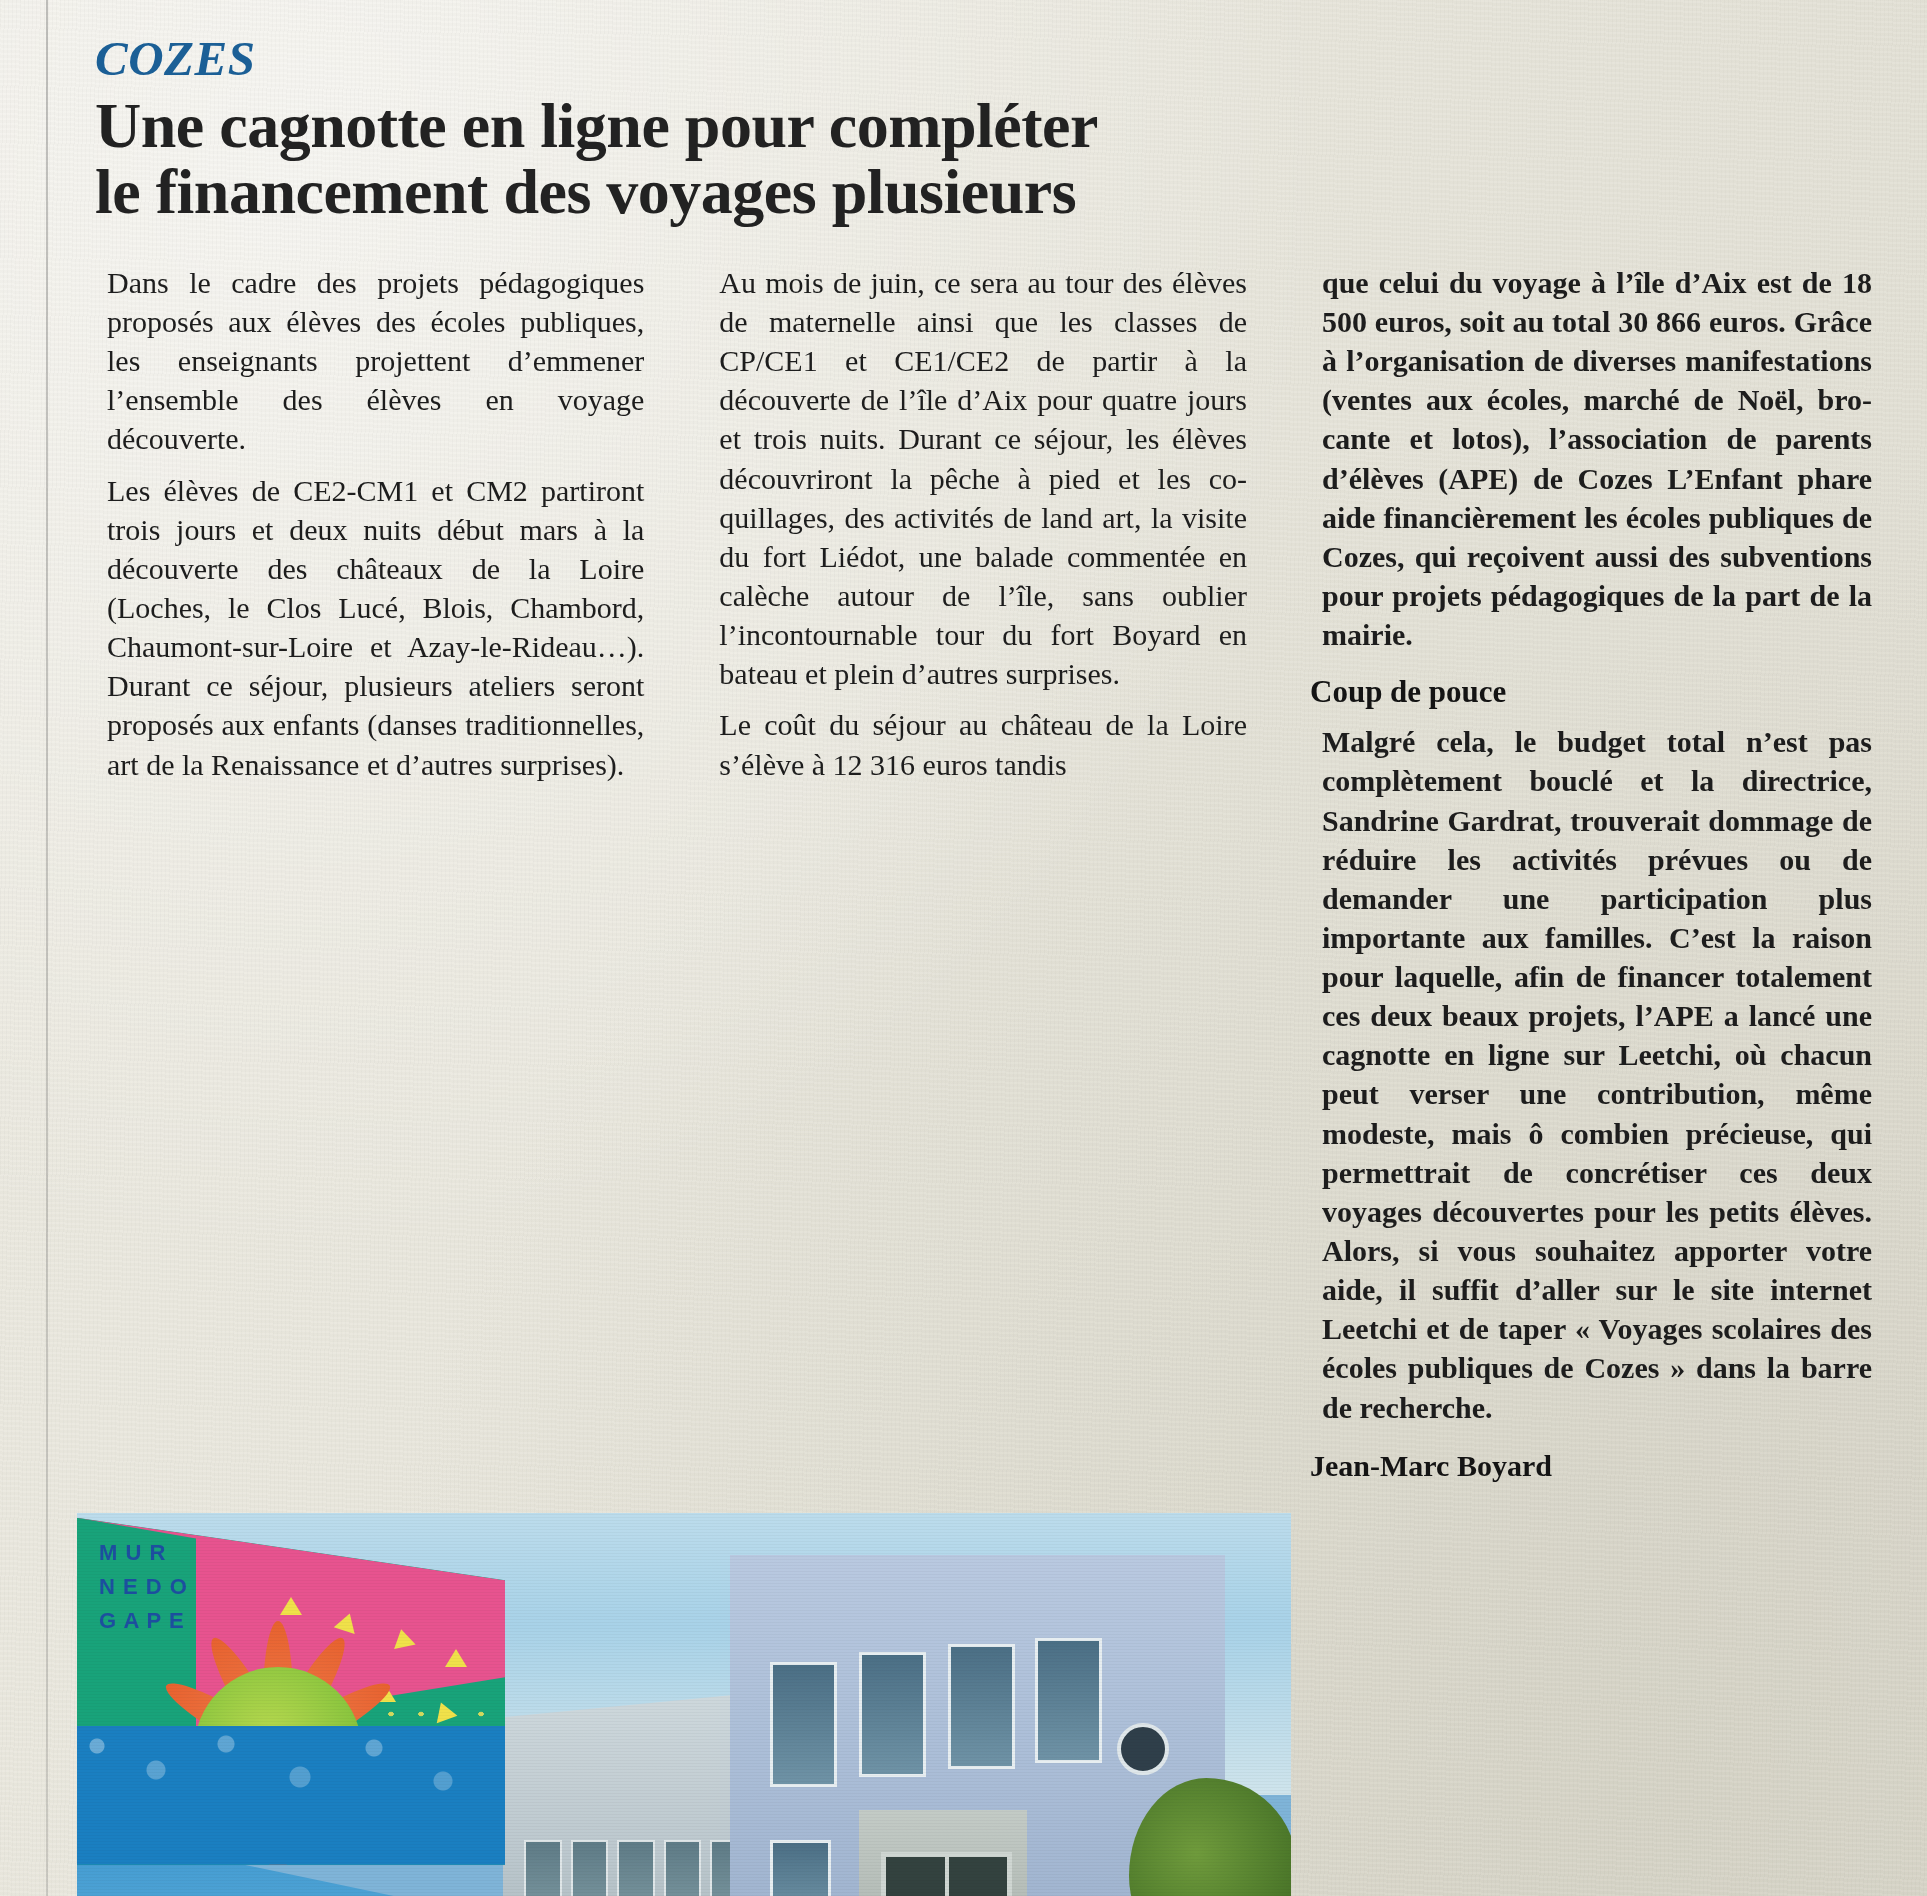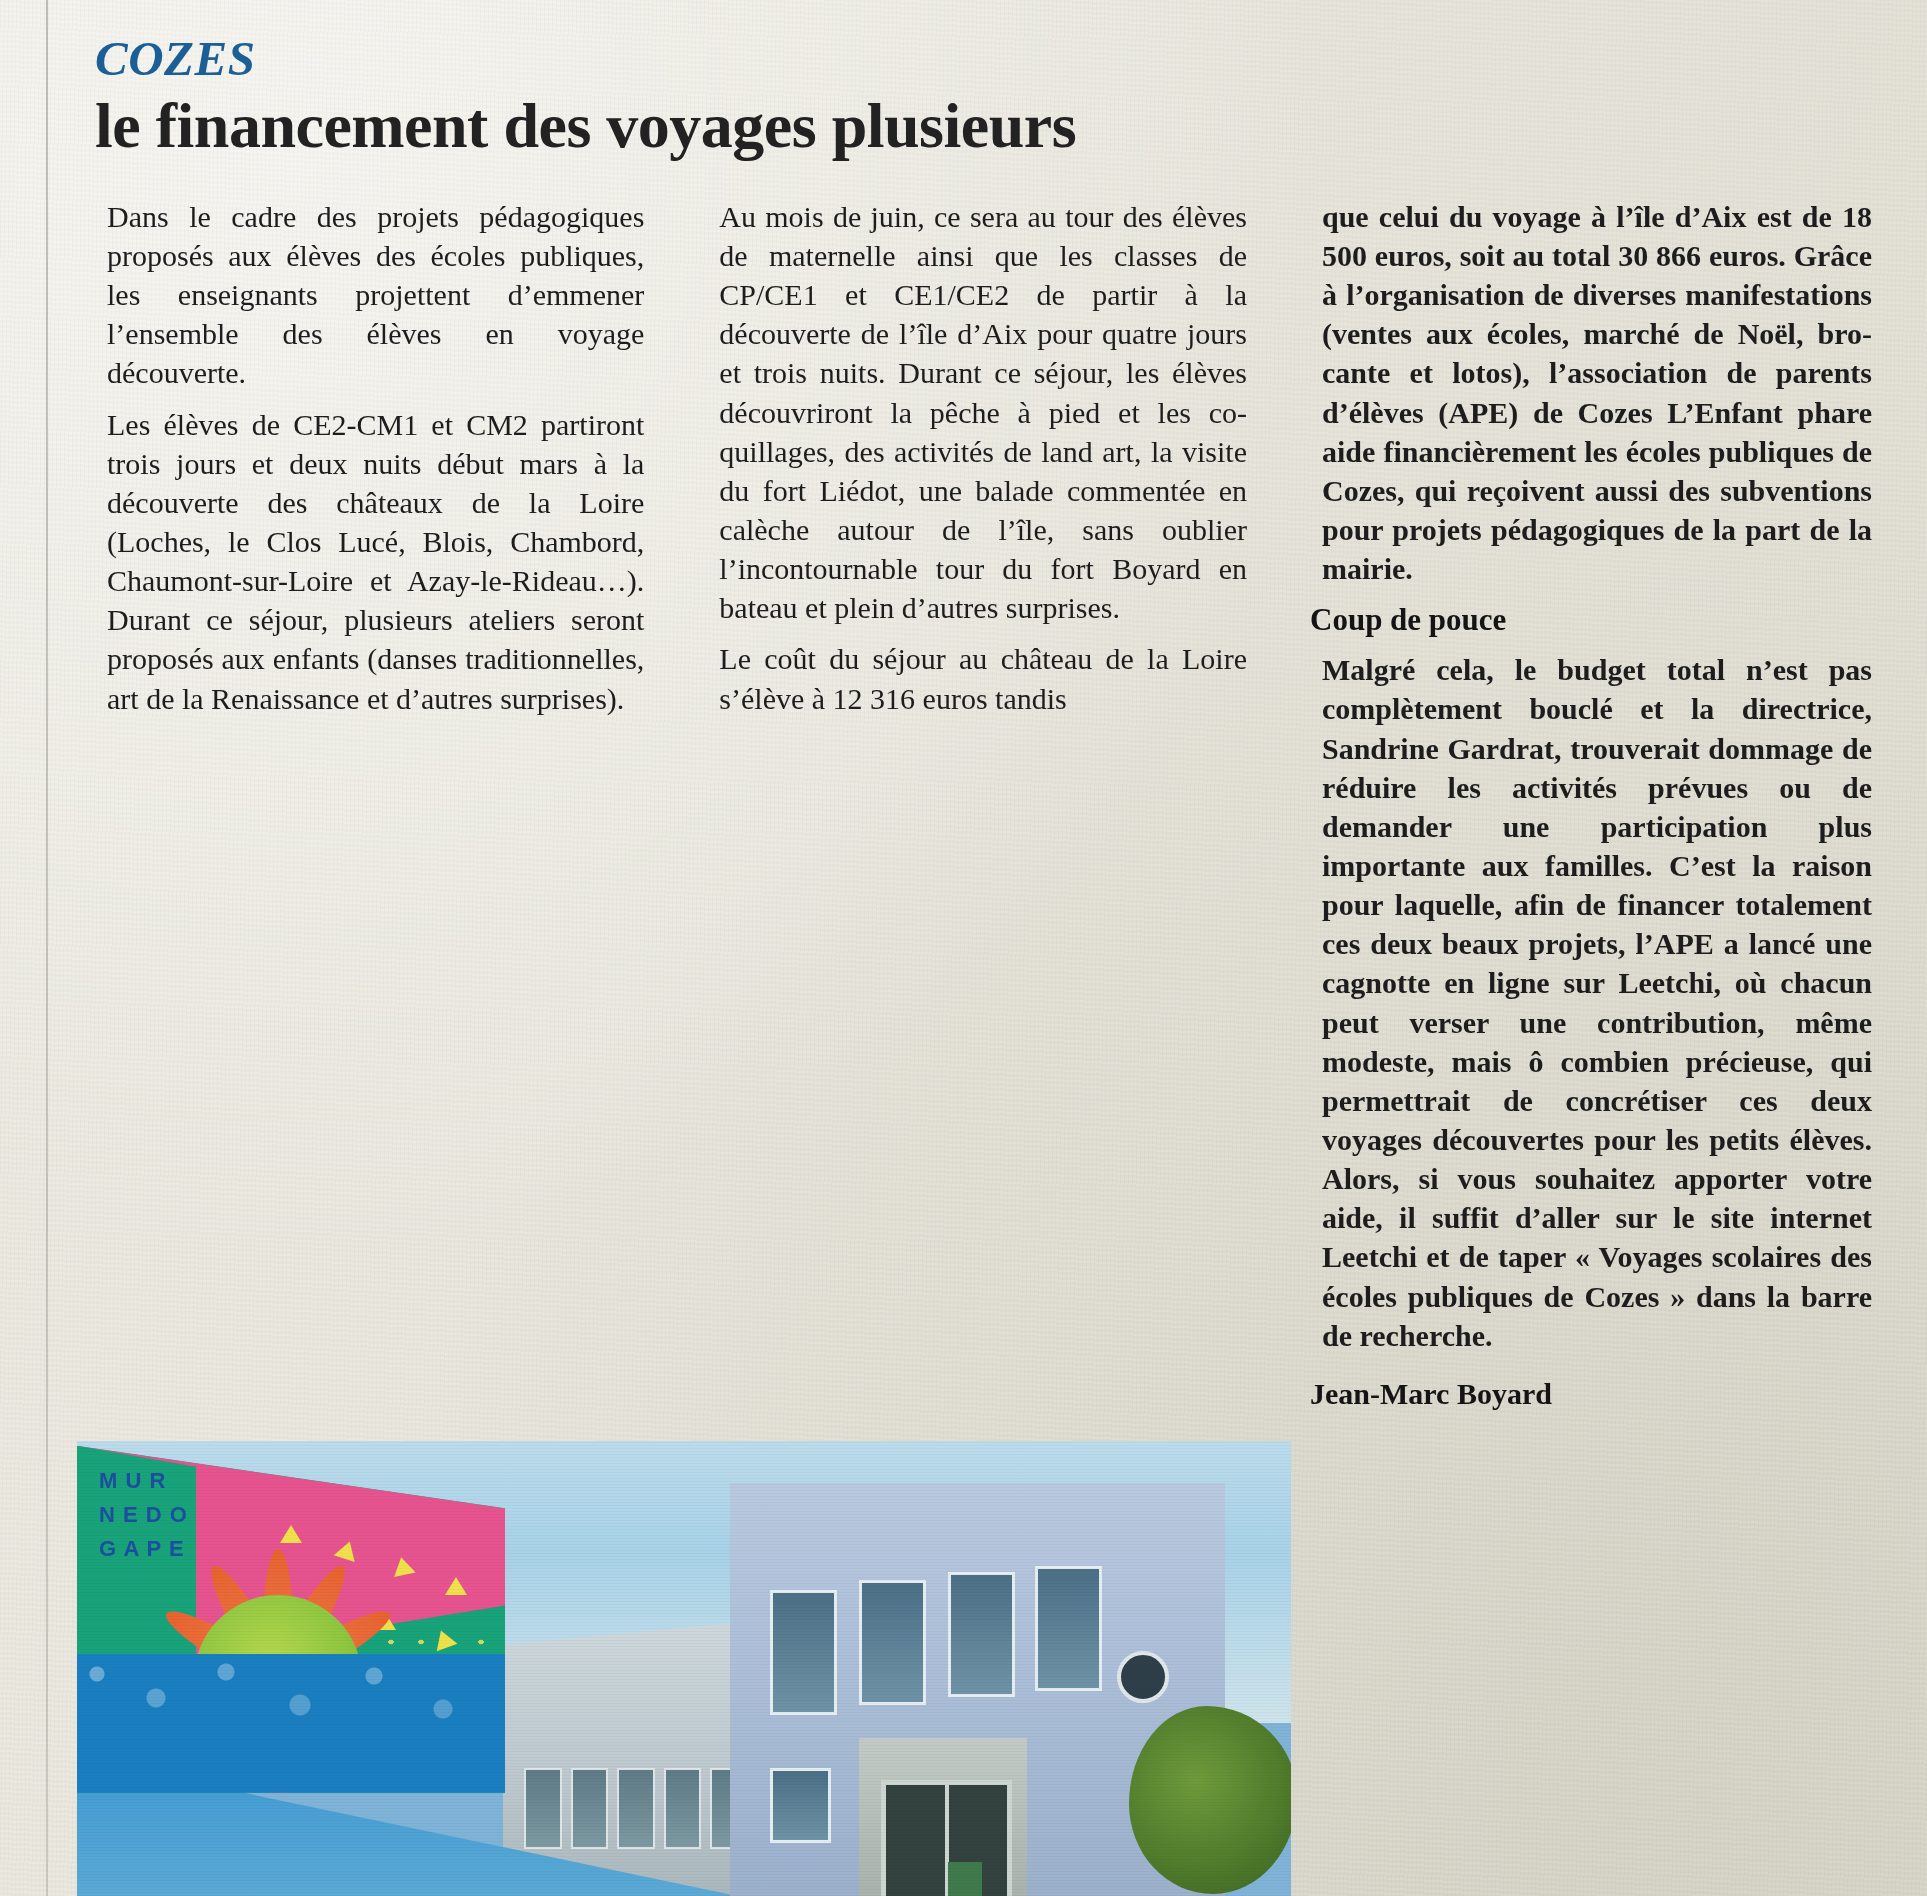--- a/index.html
+++ b/index.html
@@ -95,21 +95,21 @@
   }
   .body-text p {
     margin: 12px;
   }
   .body-text p + p { margin-top: 0px; }
 
   .subhead {
     font-family: "Liberation Serif", serif;
     font-weight: bold;
     font-size: 31px;
-    margin: 14px 0 2px 0;
+    margin: 20px 0 2px 0;
     color: #141414;
   }
   .byline {
     font-family: "Liberation Serif", serif;
     font-weight: bold;
     font-size: 30px;
     margin-top: 22px;
     color: #141414;
   }
 
@@ -345,20 +345,21 @@
 <body>
 
 <div class="paper"></div>
 
 <div class="page">
   <div class="left-rule"></div>
 
   <div class="kicker">COZES</div>
 
   <h1 class="headline">
+    <span>Une cagnotte en ligne pour compléter</span>
     <span>le financement des voyages plusieurs</span>
   </h1>
 
   <div class="columns">
 
     <div class="col c1">
       <div class="body-text">
         <p>Dans le cadre des projets pédago­giques proposés aux élèves des écoles publiques, les enseignants projettent d’emmener l’ensemble des élèves en voyage découverte.</p>
         <p>Les élèves de CE2-CM1 et CM2 par­tiront trois jours et deux nuits début mars à la découverte des châteaux de la Loire (Loches, le Clos Lucé, Blois, Chambord, Chaumont-sur-Loire et Azay-le-Rideau…). Durant ce séjour, plusieurs ateliers seront proposés aux enfants (danses tradi­tionnelles, art de la Renaissance et d’autres surprises).</p>
       </div>

